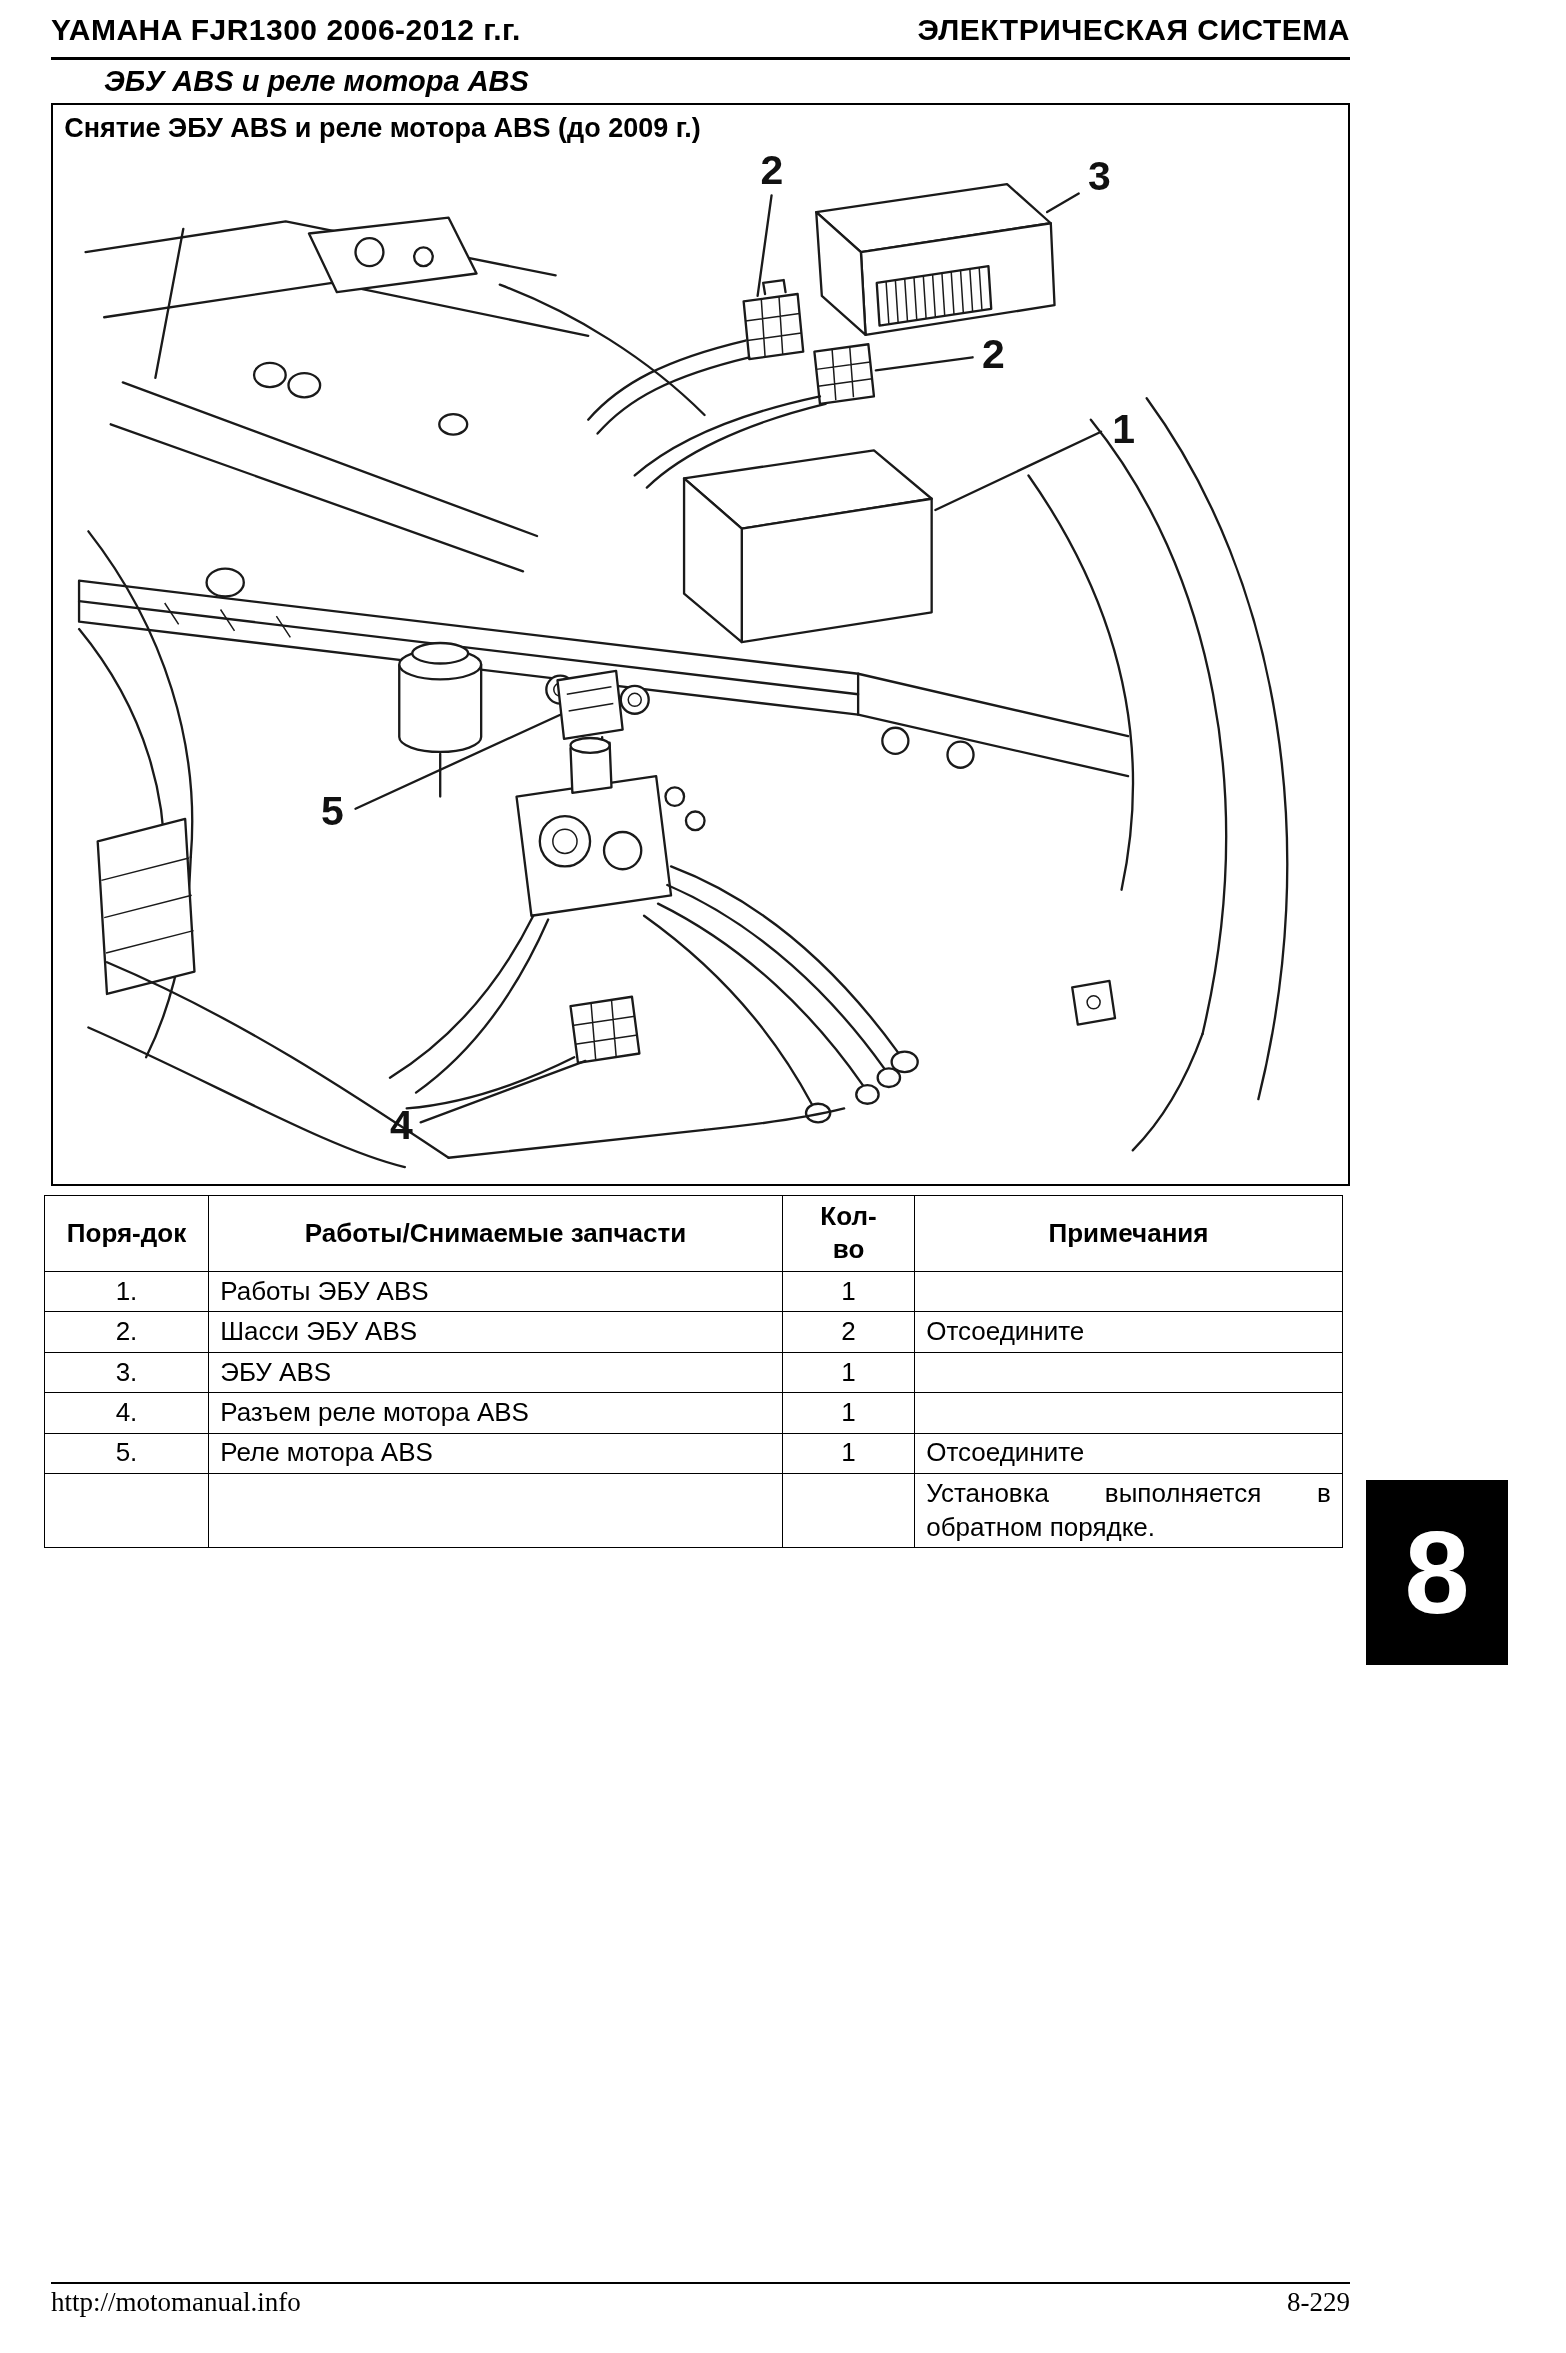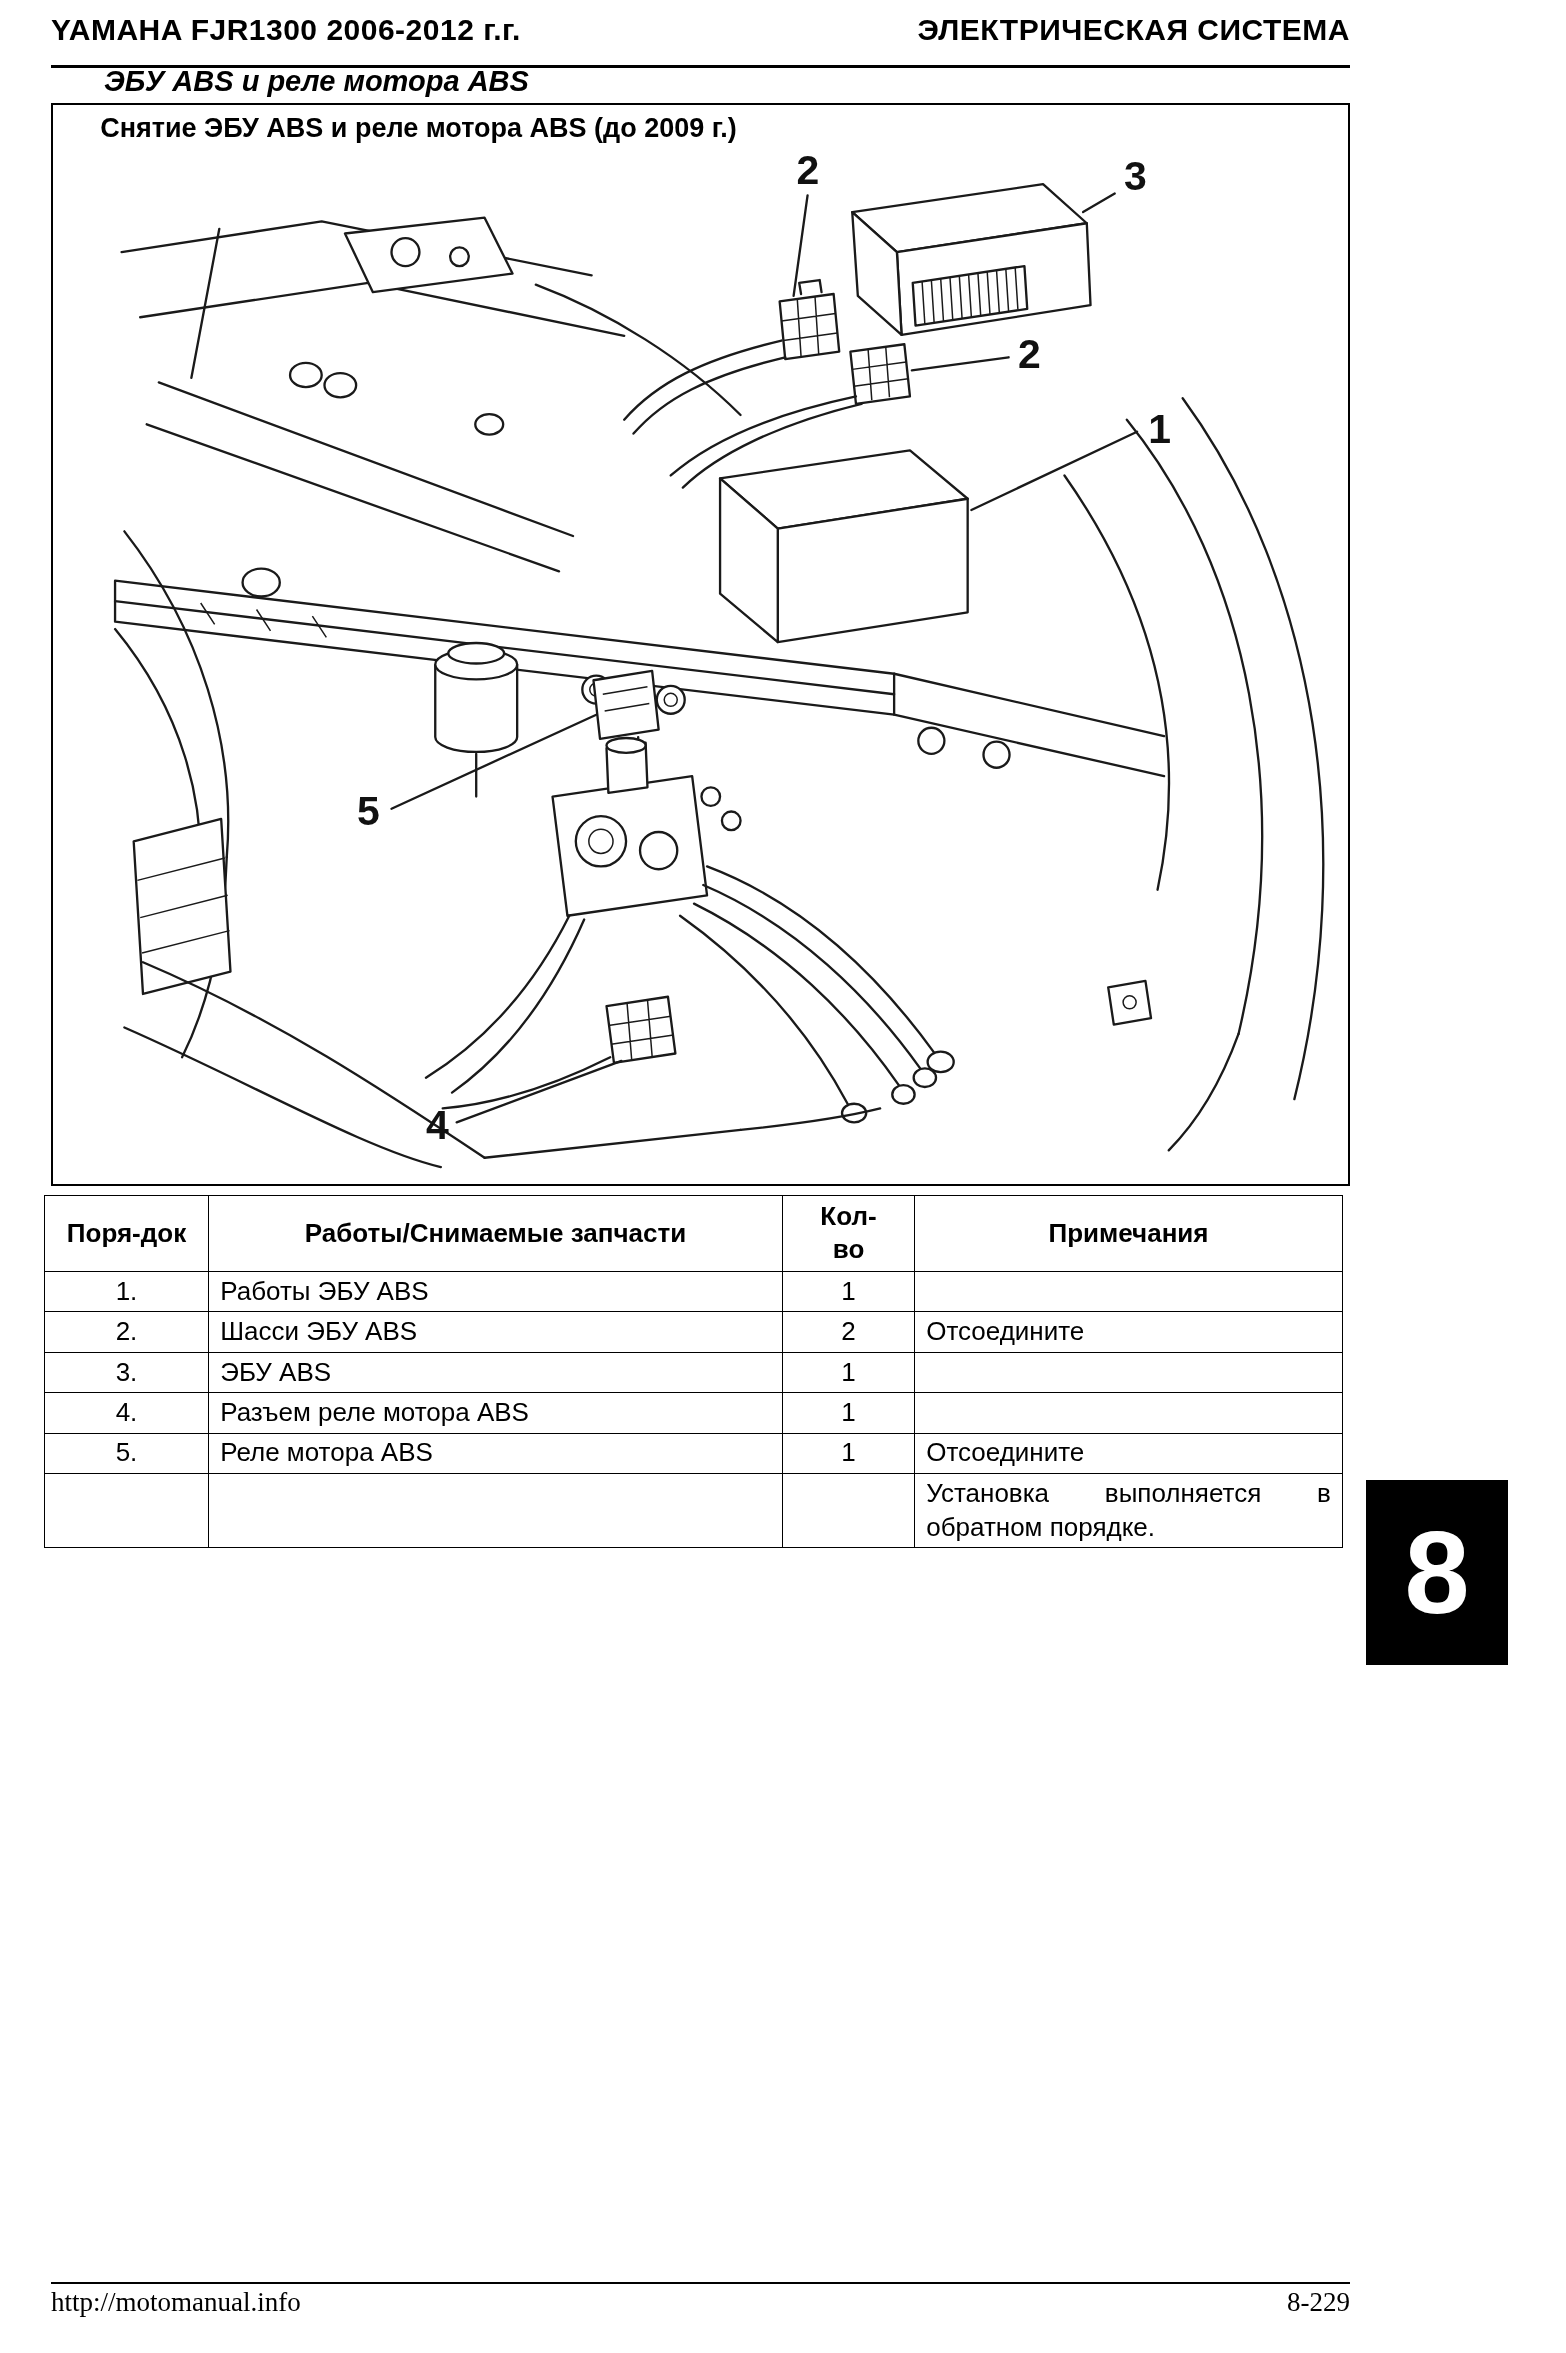--- a/index.html
+++ b/index.html
@@ -2,29 +2,29 @@
 <html style="font-size:15px"><head>
 <meta charset="utf-8">
 <style>
   html,body{margin:0;padding:0;background:#888;}
   #page{position:relative;width:1566px;height:2354px;background:#fff;
         font-family:"Liberation Sans",sans-serif;color:#000;overflow:hidden;margin:0 auto;}
 
   
   .header{position:absolute;left:51px;top:13px;width:1299px;display:flex;
           justify-content:space-between;align-items:flex-end;
-          border-bottom:3.7px solid #000;padding-bottom:18px;}
+          border-bottom:3.7px solid #000;padding-bottom:10px;}
   .header .h-left,.header .h-right{font-size:30px;font-weight:bold;letter-spacing:0.5px;}
 
   
   .section-title{position:absolute;left:104px;top:65px;font-size:29px;font-weight:bold;font-style:italic;text-align:center;}
 
   
   .figure-box{position:absolute;left:51px;top:103px;width:1299px;height:1083px;
-              border:2.8px solid #000;box-sizing:border-box;background:#fff;padding-left:36px;}
+              border:2.8px solid #000;box-sizing:border-box;background:#fff;}
   .figure-caption{padding:7.5px 11.2px 1.9px 11.2px;font-size:27px;font-weight:bold;}
   .figure-svg{display:block;width:1291px;height:1024px;}
   .ln{fill:none;stroke:#1a1a1a;stroke-width:2.5;stroke-linejoin:round;stroke-linecap:round;}
   .wh{fill:#fff;stroke:#1a1a1a;stroke-width:2.5;stroke-linejoin:round;}
   .thin{fill:none;stroke:#1a1a1a;stroke-width:1.6;}
   .callout{font-size:44px;font-weight:bold;fill:#111;font-family:"Liberation Sans",sans-serif;}
 
   
   table.parts{position:absolute;left:44px;top:1195px;width:1299px;border-collapse:collapse;
               font-size:26px;table-layout:fixed;}

